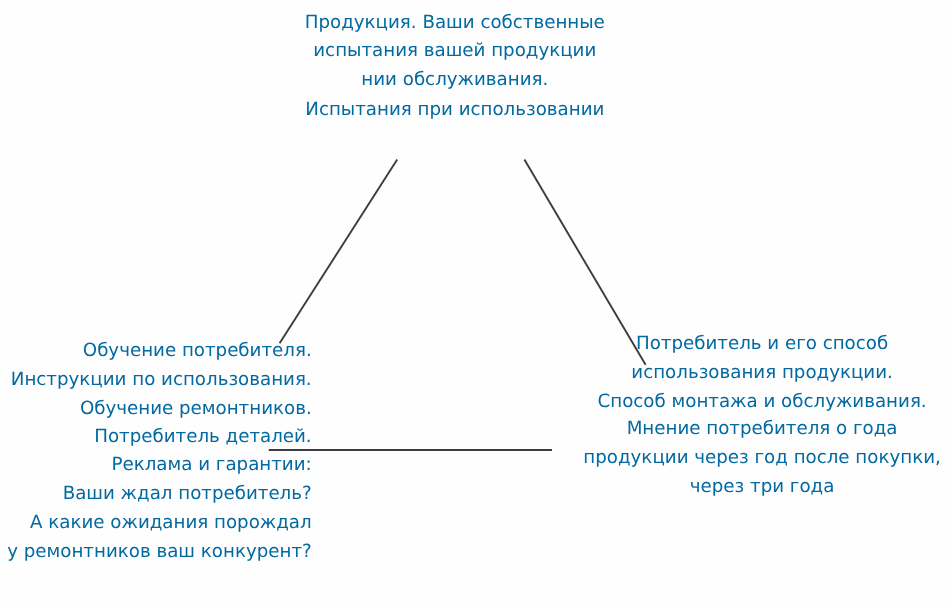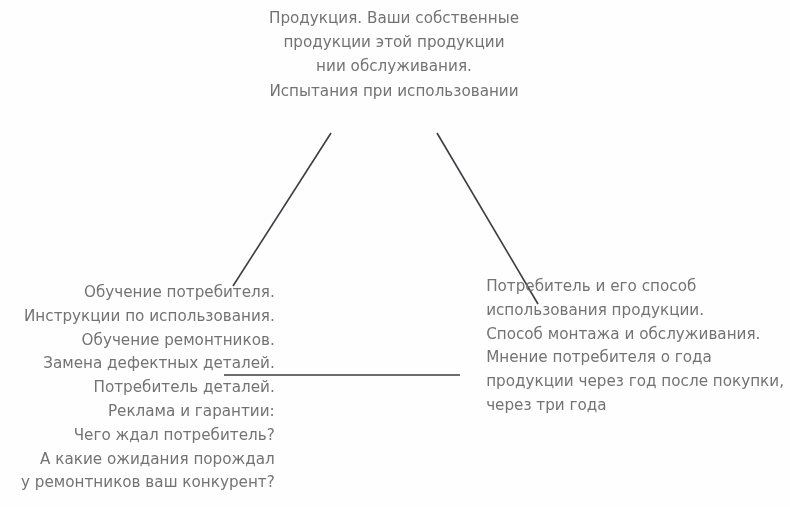--- a/index.html
+++ b/index.html
@@ -21,74 +21,72 @@
   .lines {
     position: absolute;
     left: 0;
     top: 0;
     width: 790px;
     height: 507px;
     pointer-events: none;
   }
   .txt-block {
     position: absolute;
-    color: #737373;
+    color: #0369a1;
     font-size: 15.2px;
     line-height: 23.8px;
     white-space: nowrap;
-    padding-left: 15px;
   }
   #top-block {
     left: 0;
     top: 6px;
     width: 758px;
     text-align: center;
     line-height: 24.2px;
   }
   #left-block {
     left: 6px;
     top: 281px;
     text-align: right;
   }
   #right-block {
     right: 6px;
     top: 275px;
-    text-align: left;
+    text-align: center;
     margin-left: 47px;
   }
   .txt-line {
     display: block;
   }
 </style>
 </head>
 <body>
 
 <div id="diagram">
 
   <svg class="lines" viewBox="0 0 790 507" width="790" height="507">
     <line x1="331" y1="133" x2="233" y2="286" stroke="#3c3c42" stroke-width="1.6"></line>
     <line x1="437" y1="133" x2="538" y2="304" stroke="#3c3c42" stroke-width="1.6"></line>
     <line x1="224" y1="375" x2="460" y2="375" stroke="#3c3c42" stroke-width="1.6"></line>
   </svg>
 
   <div class="txt-block" id="top-block">
     <span class="txt-line">Продукция. Ваши собственные</span>
-    <span class="txt-line">продукции этой продукции</span>
+    <span class="txt-line">испытания вашей продукции</span>
     <span class="txt-line">нии обслуживания.</span>
     <span class="txt-line">Испытания при использовании</span>
   </div>
 
   <div class="txt-block" id="left-block">
     <span class="txt-line">Обучение потребителя.</span>
     <span class="txt-line">Инструкции по использования.</span>
     <span class="txt-line">Обучение ремонтников.</span>
-    <span class="txt-line">Замена дефектных деталей.</span>
     <span class="txt-line">Потребитель деталей.</span>
     <span class="txt-line">Реклама и гарантии:</span>
-    <span class="txt-line">Чего ждал потребитель?</span>
+    <span class="txt-line">Ваши ждал потребитель?</span>
     <span class="txt-line">А какие ожидания порождал</span>
     <span class="txt-line">у ремонтников ваш конкурент?</span>
   </div>
 
   <div class="txt-block" id="right-block">
     <span class="txt-line">Потребитель и его способ</span>
     <span class="txt-line">использования продукции.</span>
     <span class="txt-line">Способ монтажа и обслуживания.</span>
     <span class="txt-line">Мнение потребителя о года</span>
     <span class="txt-line">продукции через год после покупки,</span>

